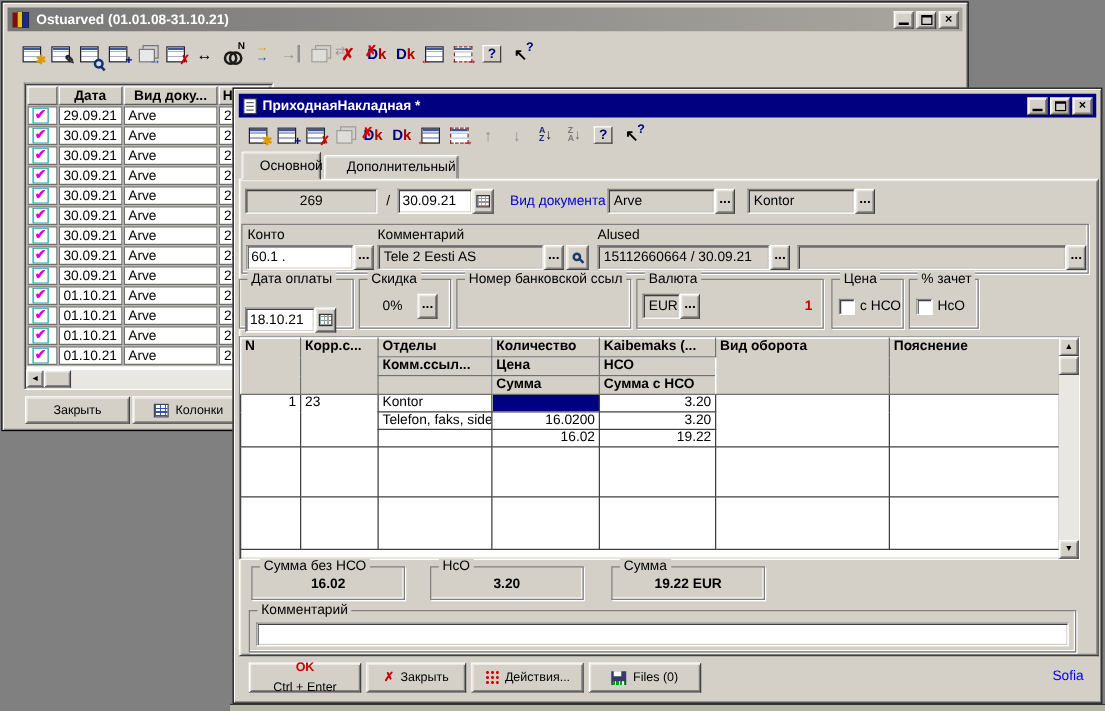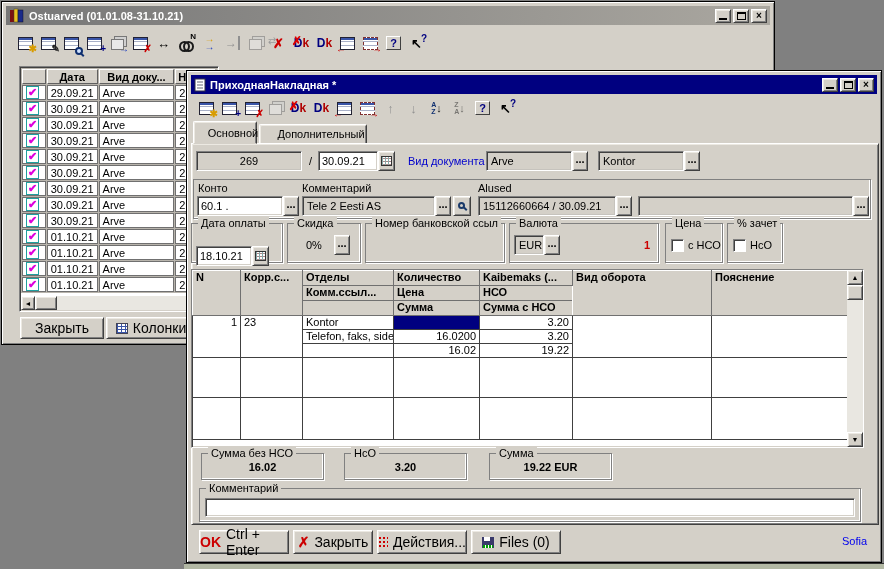--- a/index.html
+++ b/index.html
@@ -71,21 +71,21 @@
   .sortic { display:flex; align-items:center; font-style:normal; }
   .sortic em { display:block; font:bold 7px/7px "Liberation Sans",sans-serif; font-style:normal; color:#103070; }
   .sortic b { font-size:11px; color:#1a1a1a; }
   .magsh { position:absolute; right:0; bottom:-2px; width:8px; height:8px;
            border:2px solid #103070; border-radius:50%; background:#cfe2ff; }
   .magsh::after { content:""; position:absolute; width:2px; height:5px; background:#103070;
                   right:-2px; bottom:-4px; transform:rotate(-45deg); }
 
   
   .btn { display:flex; align-items:center; justify-content:center; gap:5px;
-         font-size:14px; cursor:default; }
+         font-size:10px; cursor:default; }
   .bbtn { width:16px; display:flex; align-items:center; justify-content:center;
           font-weight:bold; line-height:6px; padding-bottom:4px; }
   .fld { display:flex; align-items:center; padding:0 4px; white-space:nowrap; overflow:hidden; }
   input.ed { font-family:"Liberation Sans",sans-serif; font-size:11px; padding:0 3px; outline:none; }
   .calic { width:11px; height:10px; background:#fff; border:1px solid #333;
            background-image:repeating-linear-gradient(90deg,#8aa 0 1px,transparent 1px 3px),
                             repeating-linear-gradient(0deg,#a88 0 1px,transparent 1px 3px); }
   .magic { position:relative; width:7px; height:7px; border:2px solid #1a3a6a; border-radius:50%; margin:-2px 2px 0 0; }
   .magic::after { content:""; position:absolute; width:2px; height:5px; background:#1a3a6a;
                   right:-3px; bottom:-4px; transform:rotate(-45deg); }
@@ -615,21 +615,21 @@
     <div class="grp" style="left:302px;top:382px;width:123px;height:27px;">
       <span class="glbl">Сумма</span>
       <div style="text-align:center;font-weight:bold;padding-top:7px;">19.22 EUR</div>
     </div>
 
     <div class="grp" style="left:12px;top:417px;width:662px;height:34px;">
       <span class="glbl">Комментарий</span>
       <input class="ed sunkw abs" style="left: 5px; top: 9px; width: 650px; height: 19px;" value="">
     </div>
 
-    <div class="btn raised abs" style="left:12px;top:459px;width:90px;height:24px;">
+    <div class="btn raised abs" style="left:12px;top:459px;width:90px;height:24px;flex-direction:column;">
       <b class="red">OK</b>
       <span>Ctrl + Enter</span>
     </div>
     <div class="btn raised abs" style="left:106px;top:459px;width:80px;height:24px;">
       <b class="red">✗</b>
       <span>Закрыть</span>
     </div>
     <div class="btn raised abs" style="left:190px;top:459px;width:90px;height:24px;">
       <i class="dotsic"></i>
       <span>Действия...</span>

